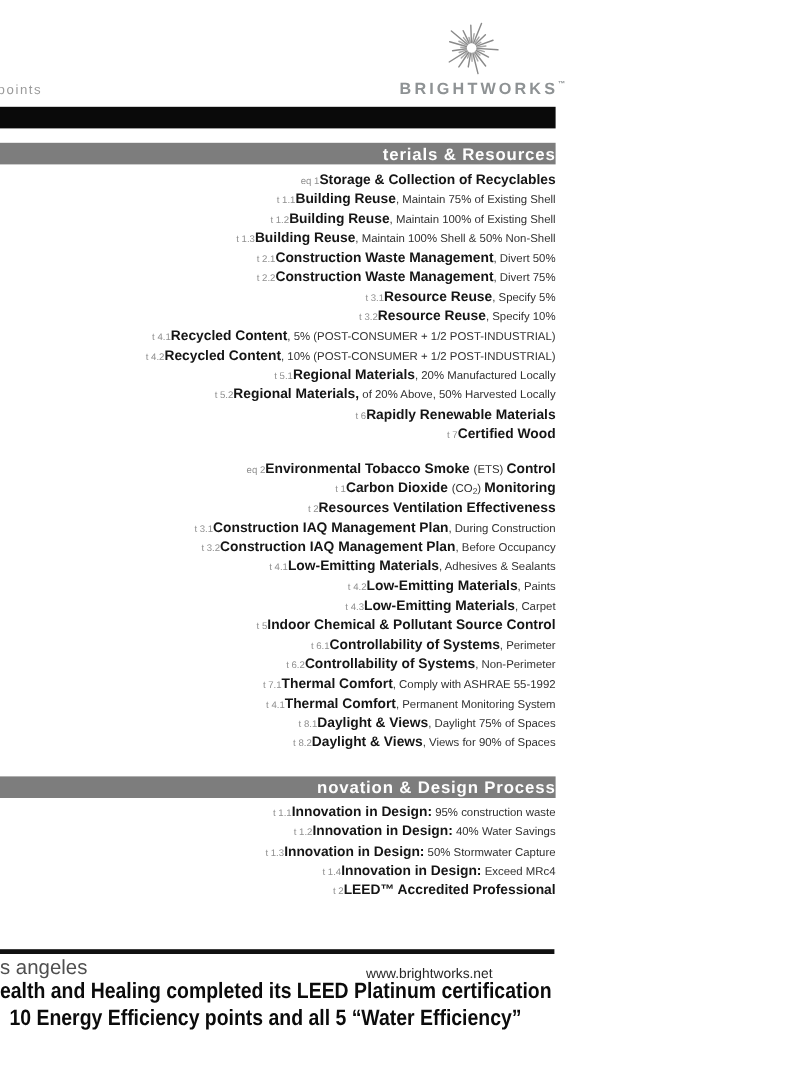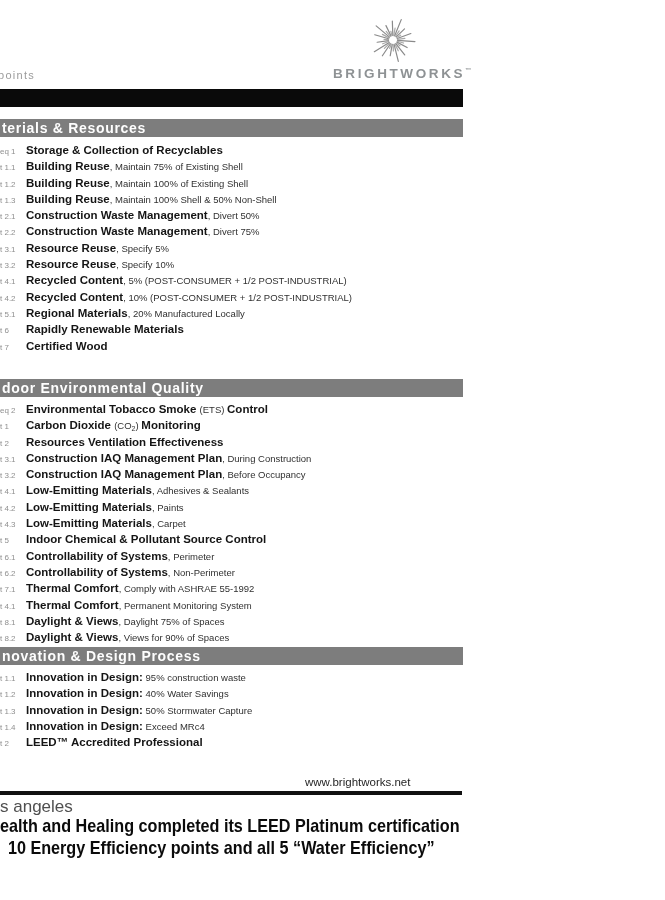--- a/index.html
+++ b/index.html
@@ -12,37 +12,37 @@
 
   
   .points-label{position:absolute;left:-2px;top:69px;font-size:11px;letter-spacing:1.3px;color:#9b9b9b;}
   .logo{position:absolute;left:333px;top:12px;width:132px;height:72px;}
   .starburst{position:absolute;left:34px;top:2px;width:52px;height:52px;}
   .brand{position:absolute;left:0;top:54px;width:132px;font-size:13.5px;letter-spacing:2.6px;color:#8e9294;font-weight:bold;white-space:nowrap;}
   .brand .tm{font-size:6px;vertical-align:6px;letter-spacing:0;}
   .black-bar{position:absolute;left:0;top:89px;width:463px;height:18px;background:#0a0a0a;}
 
   
-  .section{position:absolute;left:0;width:463px;}
+  .section{position:absolute;left:0;width:463px;text-align:right;}
   .sec0{top:119px;} .sec1{top:379px;} .sec2{top:647px;}
   .sec-header{height:18px;background:#7d7d7d;color:#fefefe;font-weight:bold;font-size:14px;
     letter-spacing:.7px;line-height:18px;padding-left:2px;white-space:nowrap;}
   .rows{margin-top:3px;}
   .sec0 .rows{margin-top:4px;}
   .row{height:16.31px;line-height:16.31px;white-space:nowrap;}
   .prefix{display:inline-block;width:26px;font-size:8px;color:#8f8f8f;}
   .rtext span{white-space:pre;}
   .bold{font-weight:bold;font-size:11.5px;color:#151515;}
   .reg{font-size:9.5px;color:#303030;}
   .sub{font-size:7px;vertical-align:-2px;}
 
   
   .footer-rule{position:absolute;left:0;top:791px;width:462px;height:4px;background:#111;}
   .footer-left{position:absolute;left:0;top:797px;font-size:17px;color:#4f4f4f;}
-  .footer-url{position:absolute;left:305px;top:776px;font-size:11.5px;color:#262626;}
+  .footer-url{position:absolute;left:305px;top:806px;font-size:11.5px;color:#262626;}
 
   
   .caption{position:absolute;left:0;top:815px;width:540px;font-weight:bold;font-size:18.5px;
     line-height:22px;color:#0b0b0b;transform:scaleX(.875);transform-origin:left top;white-space:nowrap;}
   .caption .l2{padding-left:9px;}
 </style>
 </head>
 <body>
 
 <div class="doc">
@@ -95,26 +95,26 @@
           <div class="row"><span class="prefix">t 1.1</span><span class="rtext"><span class="bold">Building Reuse</span><span class="reg">, Maintain 75% of Existing Shell</span></span></div>
           <div class="row"><span class="prefix">t 1.2</span><span class="rtext"><span class="bold">Building Reuse</span><span class="reg">, Maintain 100% of Existing Shell</span></span></div>
           <div class="row"><span class="prefix">t 1.3</span><span class="rtext"><span class="bold">Building Reuse</span><span class="reg">, Maintain 100% Shell &amp; 50% Non-Shell</span></span></div>
           <div class="row"><span class="prefix">t 2.1</span><span class="rtext"><span class="bold">Construction Waste Management</span><span class="reg">, Divert 50%</span></span></div>
           <div class="row"><span class="prefix">t 2.2</span><span class="rtext"><span class="bold">Construction Waste Management</span><span class="reg">, Divert 75%</span></span></div>
           <div class="row"><span class="prefix">t 3.1</span><span class="rtext"><span class="bold">Resource Reuse</span><span class="reg">, Specify 5%</span></span></div>
           <div class="row"><span class="prefix">t 3.2</span><span class="rtext"><span class="bold">Resource Reuse</span><span class="reg">, Specify 10%</span></span></div>
           <div class="row"><span class="prefix">t 4.1</span><span class="rtext"><span class="bold">Recycled Content</span><span class="reg">, 5% (POST-CONSUMER + 1/2 POST-INDUSTRIAL)</span></span></div>
           <div class="row"><span class="prefix">t 4.2</span><span class="rtext"><span class="bold">Recycled Content</span><span class="reg">, 10% (POST-CONSUMER + 1/2 POST-INDUSTRIAL)</span></span></div>
           <div class="row"><span class="prefix">t 5.1</span><span class="rtext"><span class="bold">Regional Materials</span><span class="reg">, 20% Manufactured Locally</span></span></div>
+          <div class="row"><span class="prefix">t 5.2</span><span class="rtext"><span class="bold">Regional Materials,</span><span class="reg"> of 20% Above, 50% Harvested Locally</span></span></div>
           <div class="row"><span class="prefix">t 6</span><span class="rtext"><span class="bold">Rapidly Renewable Materials</span></span></div>
           <div class="row"><span class="prefix">t 7</span><span class="rtext"><span class="bold">Certified Wood</span></span></div>
         </div>
       </div>
       <div class="section sec1">
-        <div class="sec-header">door Environmental Quality</div>
         <div class="rows">
           <div class="row"><span class="prefix">eq 2</span><span class="rtext"><span class="bold">Environmental Tobacco Smoke </span><span class="reg">(ETS) </span><span class="bold">Control</span></span></div>
           <div class="row"><span class="prefix">t 1</span><span class="rtext"><span class="bold">Carbon Dioxide </span><span class="reg">(CO</span><span class="reg sub">2</span><span class="reg">) </span><span class="bold">Monitoring</span></span></div>
           <div class="row"><span class="prefix">t 2</span><span class="rtext"><span class="bold">Resources Ventilation Effectiveness</span></span></div>
           <div class="row"><span class="prefix">t 3.1</span><span class="rtext"><span class="bold">Construction IAQ Management Plan</span><span class="reg">, During Construction</span></span></div>
           <div class="row"><span class="prefix">t 3.2</span><span class="rtext"><span class="bold">Construction IAQ Management Plan</span><span class="reg">, Before Occupancy</span></span></div>
           <div class="row"><span class="prefix">t 4.1</span><span class="rtext"><span class="bold">Low-Emitting Materials</span><span class="reg">, Adhesives &amp; Sealants</span></span></div>
           <div class="row"><span class="prefix">t 4.2</span><span class="rtext"><span class="bold">Low-Emitting Materials</span><span class="reg">, Paints</span></span></div>
           <div class="row"><span class="prefix">t 4.3</span><span class="rtext"><span class="bold">Low-Emitting Materials</span><span class="reg">, Carpet</span></span></div>
           <div class="row"><span class="prefix">t 5</span><span class="rtext"><span class="bold">Indoor Chemical &amp; Pollutant Source Control</span></span></div>

